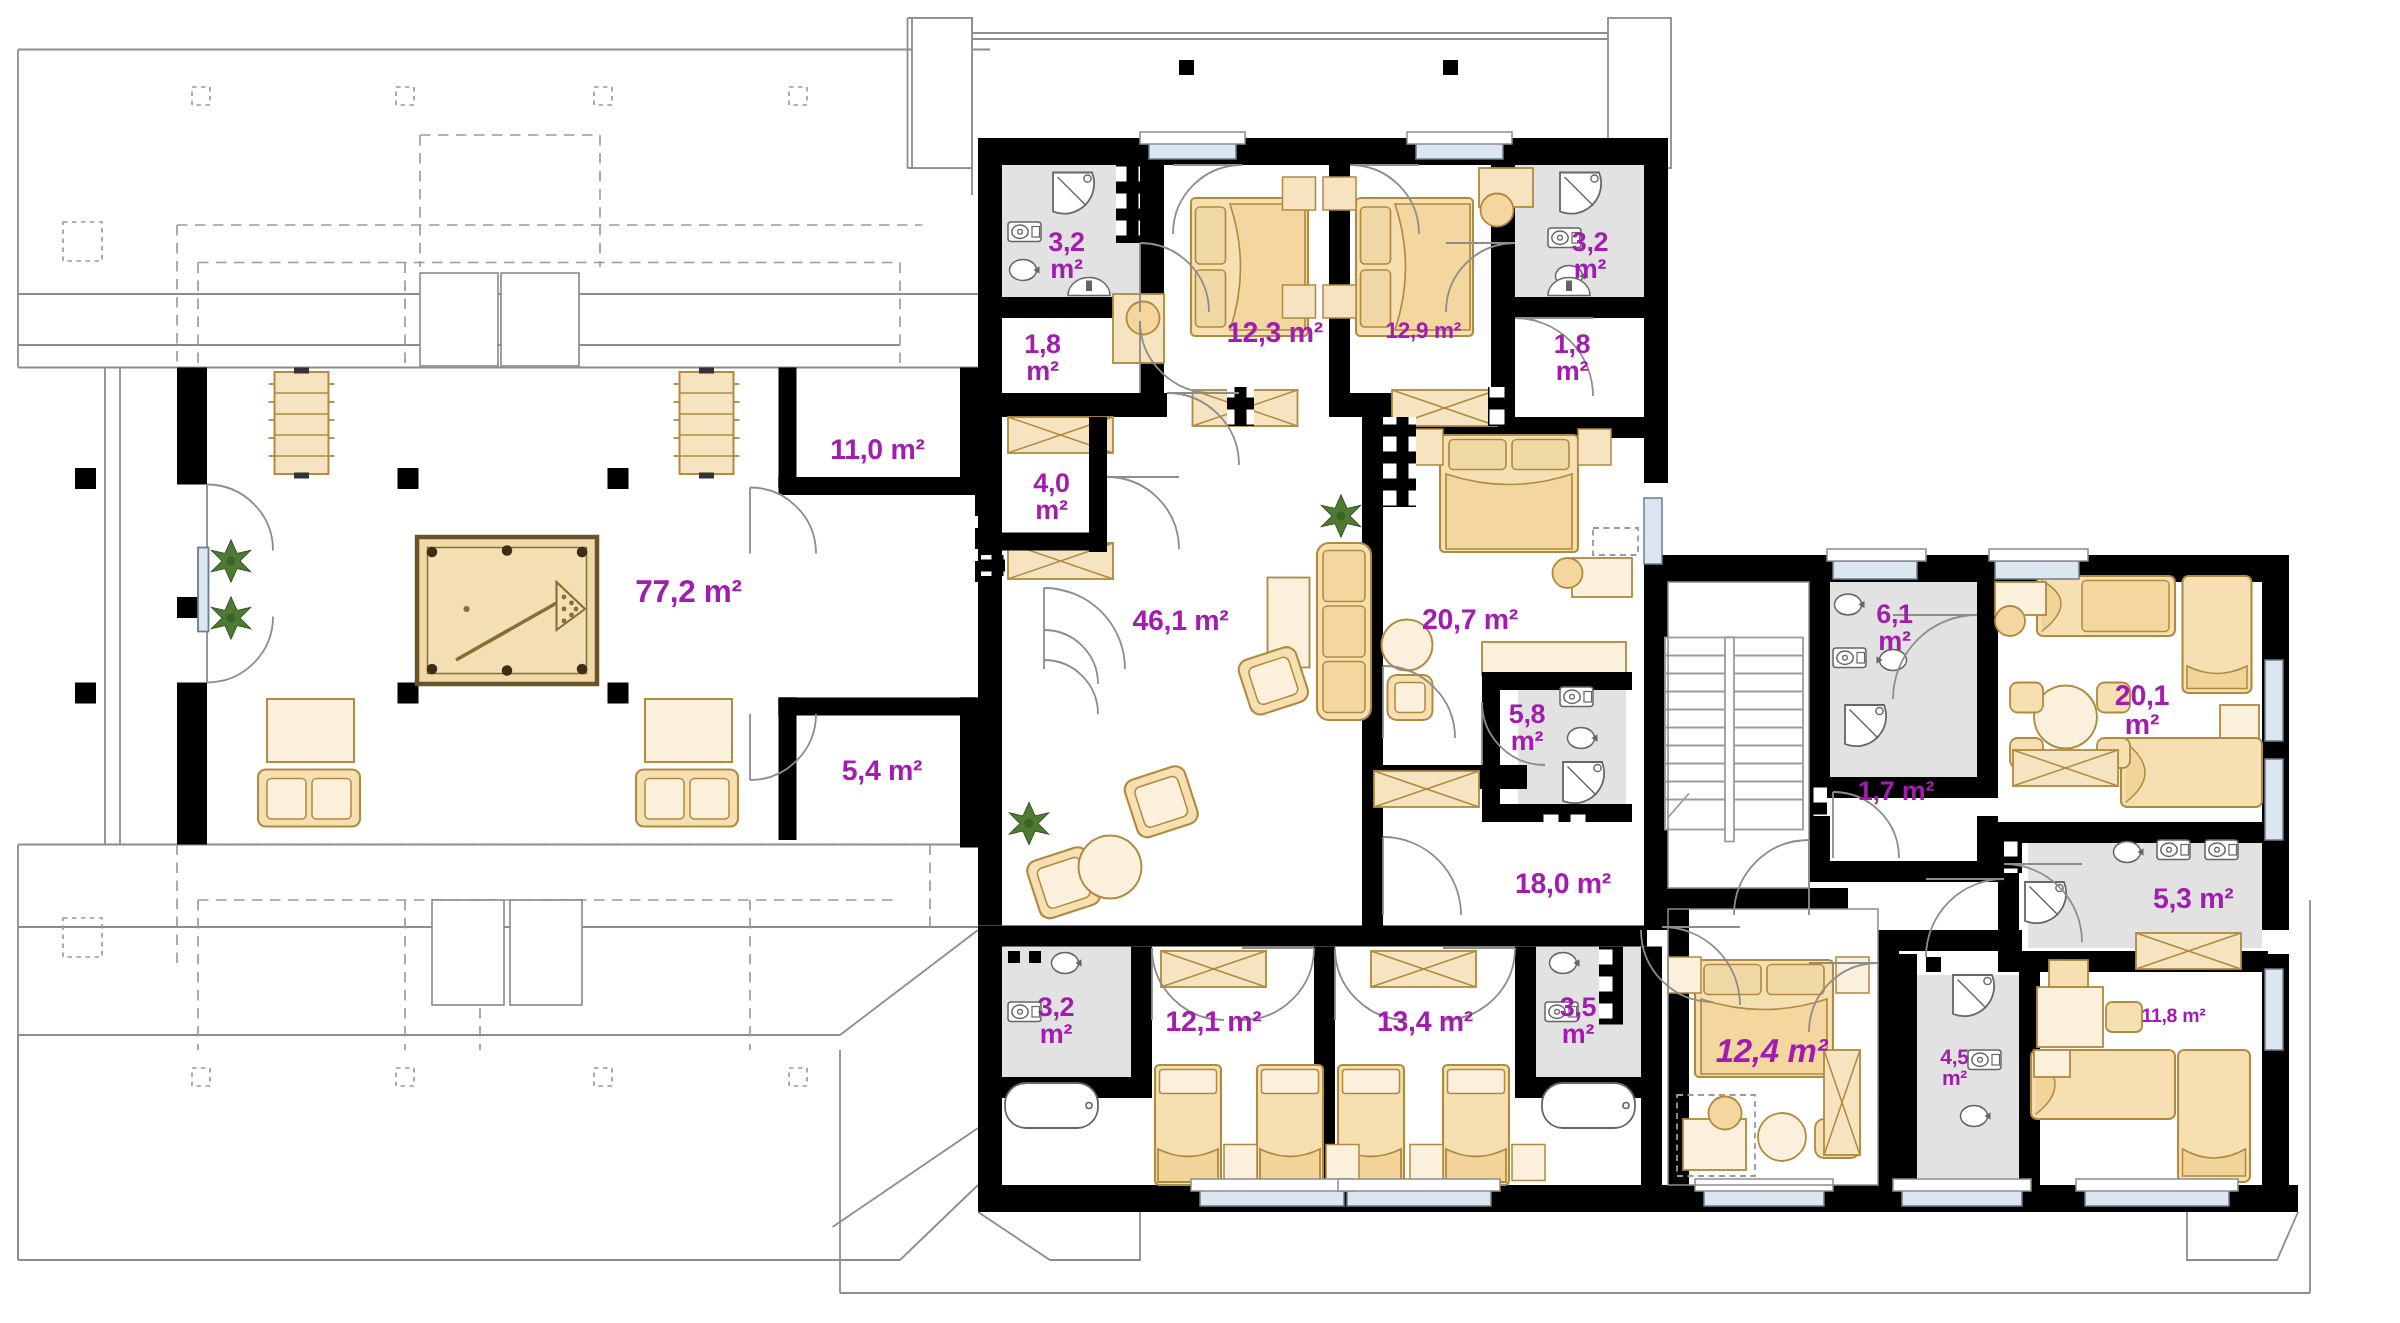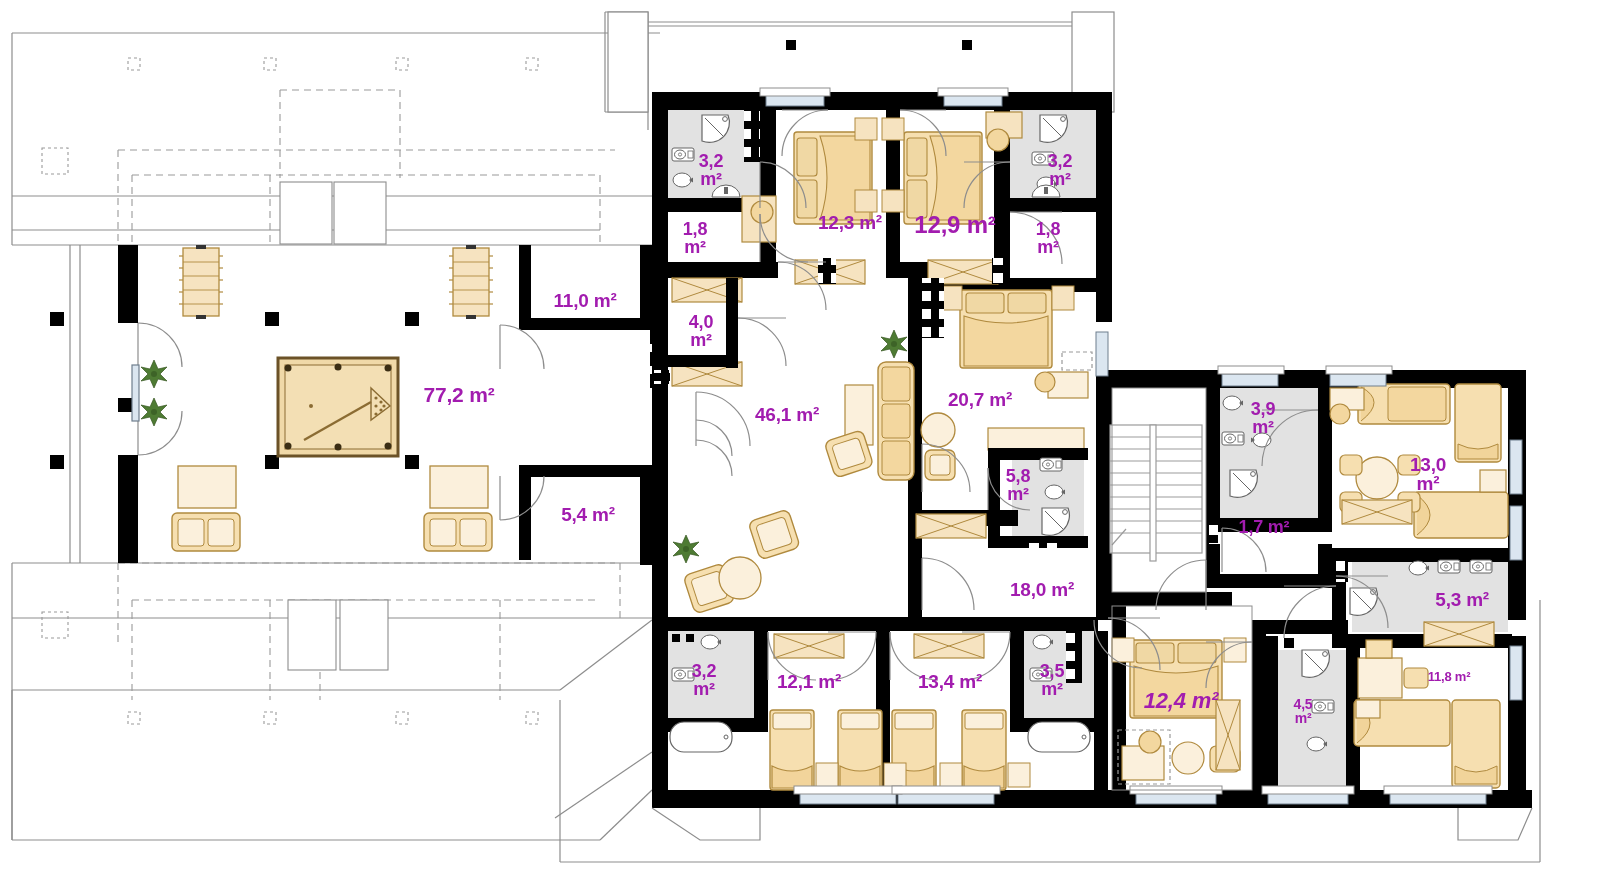--- a/index.html
+++ b/index.html
@@ -672,36 +672,36 @@
 </svg>
 
 <div class="lbl" style="left:399px;top:384px;width:120px;font-size:21px;">77,2 m²</div>
 <div class="lbl" style="left:533px;top:291px;width:104px;font-size:19px;">11,0 m²</div>
 <div class="lbl" style="left:538px;top:505px;width:100px;font-size:19px;">5,4 m²</div>
 <div class="lbl" style="left:686px;top:152px;width:50px;font-size:18px;">3,2
 m²</div>
 <div class="lbl" style="left:670px;top:220px;width:50px;font-size:18px;">1,8
 m²</div>
 <div class="lbl" style="left:778px;top:213px;width:104px;font-size:19px;text-align:right;">12,3 m²</div>
-<div class="lbl" style="left:903px;top:213px;width:104px;font-size:24px;">12,9 m²</div>
+<div class="lbl" style="left:870px;top:213px;width:104px;font-size:15px;text-align:right;">12,9 m²</div>
 <div class="lbl" style="left:1035px;top:152px;width:50px;font-size:18px;">3,2
 m²</div>
 <div class="lbl" style="left:1023px;top:220px;width:50px;font-size:18px;">1,8
 m²</div>
 <div class="lbl" style="left:676px;top:313px;width:50px;font-size:18px;">4,0
 m²</div>
 <div class="lbl" style="left:735px;top:405px;width:104px;font-size:19px;">46,1 m²</div>
-<div class="lbl" style="left:928px;top:390px;width:104px;font-size:19px;">20,7 m²</div>
+<div class="lbl" style="left:928px;top:404px;width:104px;font-size:19px;">20,7 m²</div>
 <div class="lbl" style="left:993px;top:467px;width:50px;font-size:18px;">5,8
 m²</div>
 <div class="lbl" style="left:990px;top:580px;width:104px;font-size:19px;">18,0 m²</div>
-<div class="lbl" style="left:1238px;top:400px;width:50px;font-size:18px;">3,9
+<div class="lbl" style="left:1238px;top:400px;width:50px;font-size:18px;">6,1
 m²</div>
 <div class="lbl" style="left:1222px;top:518px;width:84px;font-size:18px;">1,7 m²</div>
-<div class="lbl" style="left:1398px;top:455px;width:60px;font-size:19px;">13,0
+<div class="lbl" style="left:1398px;top:455px;width:60px;font-size:19px;">20,1
 m²</div>
 <div class="lbl" style="left:1399px;top:590px;width:90px;font-size:19px;text-align:right;">5,3 m²</div>
 <div class="lbl" style="left:679px;top:662px;width:50px;font-size:18px;">3,2
 m²</div>
 <div class="lbl" style="left:757px;top:672px;width:104px;font-size:19px;">12,1 m²</div>
 <div class="lbl" style="left:898px;top:672px;width:104px;font-size:19px;">13,4 m²</div>
 <div class="lbl" style="left:1027px;top:662px;width:50px;font-size:18px;">3,5
 m²</div>
 <div class="lbl" style="left:1129px;top:690px;width:104px;font-size:22px;font-style:italic;">12,4 m²</div>
 <div class="lbl" style="left:1278px;top:697px;width:50px;font-size:14px;">4,5

